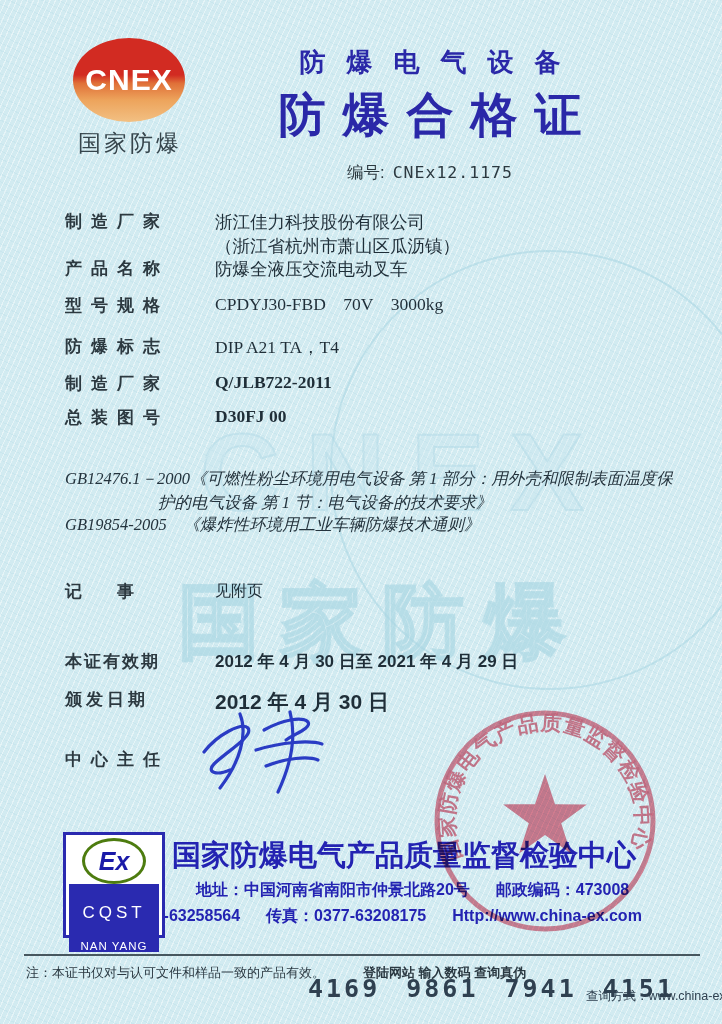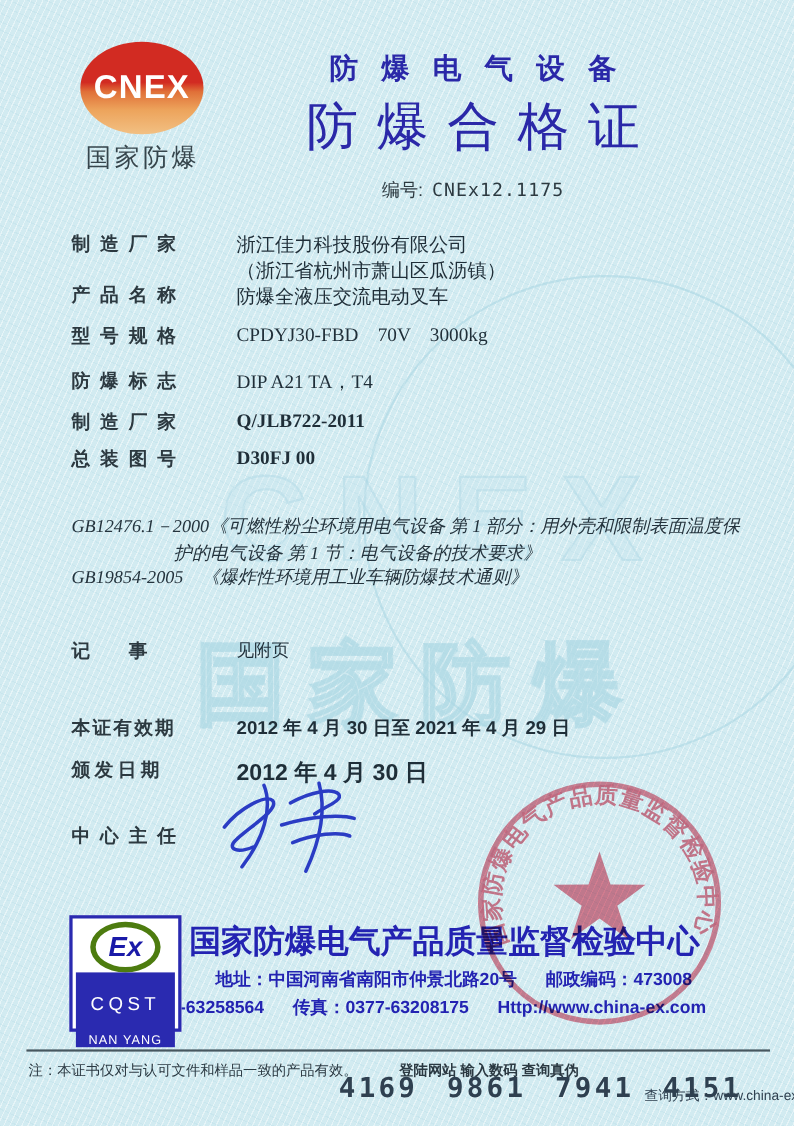--- a/index.html
+++ b/index.html
@@ -28,21 +28,21 @@
     background:linear-gradient(180deg,#d22b22 0%,#d22b22 44%,#e07038 54%,#eda45c 74%,#f2c083 100%);
     display:flex; align-items:center; justify-content:center; }
   .logo-oval span { color:#fff; font-size:30px; font-weight:bold; letter-spacing:1px; }
   .logo-caption { left:66px; top:128px; width:128px; text-align:center; font-size:23px;
     color:#36454c; letter-spacing:3px; z-index:2; }
 
   
   .head-wrap { left:170px; top:0; width:520px; text-align:center; z-index:2; }
   .supertitle { position:absolute; top:45px; width:100%; font-size:26px; font-weight:bold;
     color:#2a28a8; letter-spacing:21px; text-indent:21px; white-space:nowrap; }
-  .title { position:absolute; top:84px; width:100%; font-size:47px; font-weight:normal;
+  .title { position:absolute; top:84px; width:100%; font-size:47px; font-weight:bold;
     color:#2a28a8; letter-spacing:17px; text-indent:17px; white-space:nowrap; }
   .certno { position:absolute; top:162px; width:100%; font-size:16.5px; color:#2c3940; }
   .certno .num { font-family:"DejaVu Sans Mono", monospace; margin-left:8px; letter-spacing:1px; }
 
   
   .f-label { left:65px; font-size:17px; font-weight:600; color:#2c3940; letter-spacing:9px;
     white-space:pre; z-index:2; }
   .f-value { left:215px; font-size:17.5px; color:#1f2e38; font-family:"Liberation Serif", serif;
     white-space:pre; z-index:2; }
   .bold { font-weight:700; }
@@ -56,21 +56,21 @@
   
   .sig { left:190px; top:700px; z-index:3; }
 
   
   .stamp { left:424px; top:700px; z-index:5; mix-blend-mode:multiply; opacity:.92; }
 
   
   .badge { left:63px; top:832px; width:102px; height:106px; border:3px solid #2a2ab0;
     background:#fff; z-index:3; padding:3px; display:flex; flex-direction:column; }
   .badge-top { height:48px; display:flex; align-items:center; justify-content:center; }
-  .badge-ellipse { width:64px; height:46px; border:5px solid #4d7c0f; border-radius:50%;
+  .badge-ellipse { width:64px; height:46px; border:3px solid #4d7c0f; border-radius:50%;
     display:flex; align-items:center; justify-content:center; }
   .badge-ellipse span { font-size:25px; font-weight:bold; font-style:italic; color:#1a1aa8; }
   .badge-bottom { flex:1; background:#2a2ab0; color:#fff; text-align:center; padding-top:19px; }
   .badge-cqst { font-size:17px; letter-spacing:4px; }
   .badge-city { font-size:11.5px; letter-spacing:1px; margin-top:17px; }
 
   
   .org-name { left:172px; top:836px; width:525px; font-size:29px; font-weight:bold;
     color:#2323b2; font-family:"Liberation Serif", serif; white-space:nowrap; z-index:2; }
   .org-line { color:#2323b2; font-weight:bold; font-size:16px; z-index:2; white-space:nowrap; }

